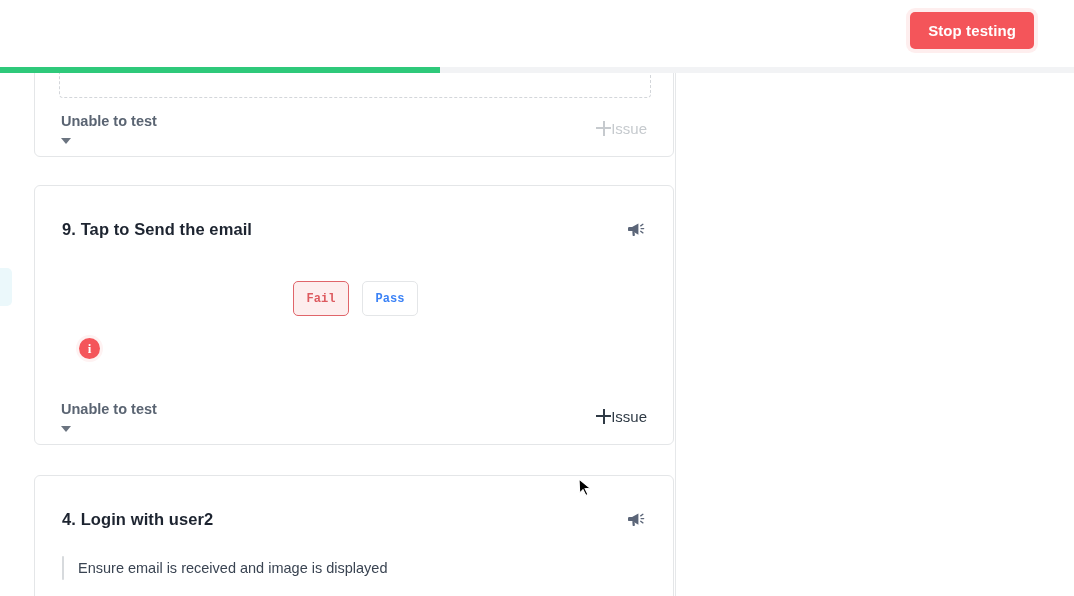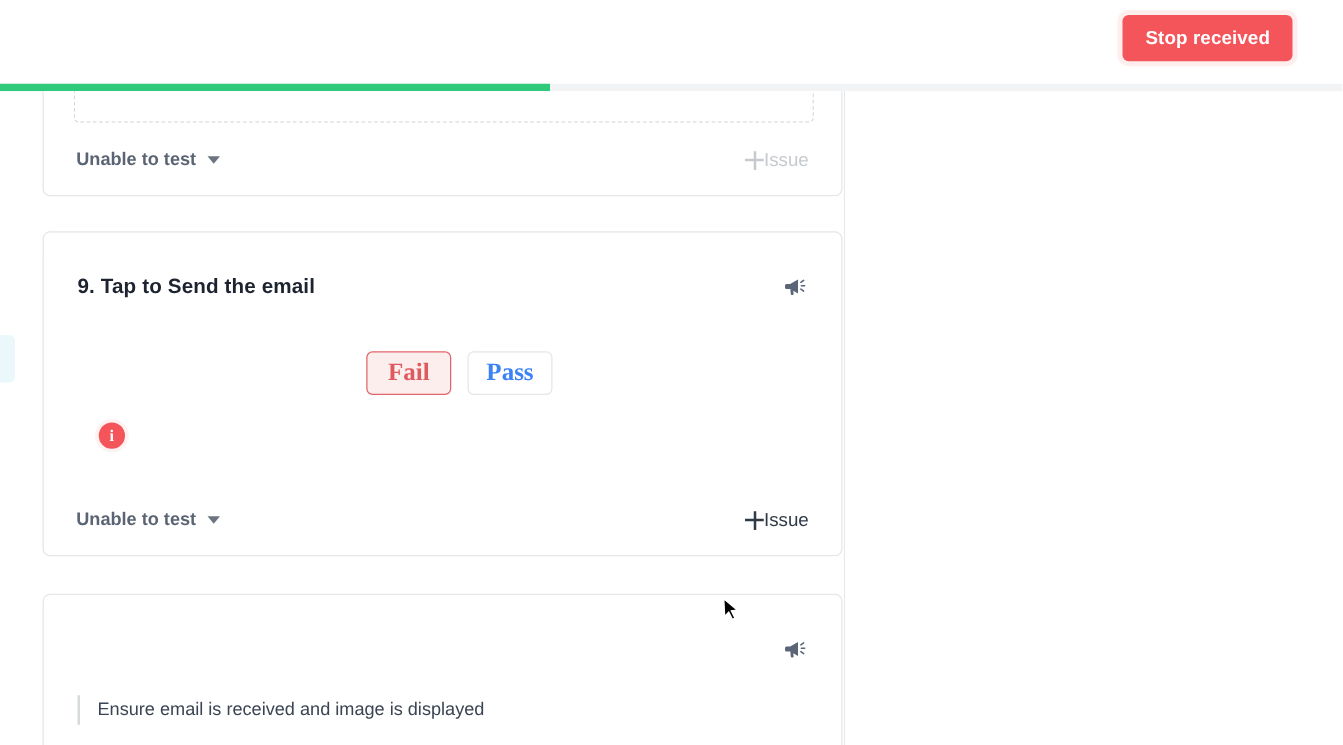--- a/index.html
+++ b/index.html
@@ -134,27 +134,27 @@
     height: 56px;
     display: flex;
     align-items: center;
     justify-content: space-between;
     padding: 0 26px;
     box-sizing: border-box;
   }
 
   .unable-select {
     display: flex;
-    align-items: center;
     gap: 9px;
     font-size: 14.5px;
     color: #5a6472;
     font-weight: bold;
     cursor: pointer;
     user-select: none;
+    flex-direction: column;
   }
   .caret-down {
     width: 0; height: 0;
     border-left: 5px solid transparent;
     border-right: 5px solid transparent;
     border-top: 6px solid #6b7480;
     display: inline-block;
   }
 
   .issue-btn {
@@ -207,33 +207,33 @@
   }
 
   .verdict-row {
     position: absolute;
     left: 258px;
     top: 95px;
     display: flex;
     gap: 13px;
   }
   .verdict-btn {
-    width: 68px;
+    width: 56px;
     height: 35px;
     display: flex;
     align-items: center;
     justify-content: center;
     border-radius: 5px;
-    font-size: 20px;
+    font-size: 12px;
     font-weight: bold;
     background: #ffffff;
     border: 1px solid #e4e6e8;
     cursor: pointer;
     box-sizing: border-box;
-    font-family: Liberation Serif, serif;
+    font-family: Liberation Mono, monospace;
   }
   .verdict-btn.fail {
     color: #e0656a;
   }
   .verdict-btn.fail.selected {
     background: #fdeeee;
     border: 1px solid #e0656a;
     color: #dd5b60;
   }
   .verdict-btn.pass {
@@ -313,21 +313,21 @@
     height: 21px;
     pointer-events: none;
   }
 </style>
 </head>
 <body>
 
 <div id="app">
 
   <div class="header">
-    <button class="stop-testing-btn">Stop received</button>
+    <button class="stop-testing-btn">Stop testing</button>
   </div>
 
   <div class="progress-track">
     <div class="progress-fill" id="progress-fill" style="width: 41%; background: rgb(46, 201, 122);"></div>
   </div>
 
   <div class="left-rail"></div>
   <div class="panel-divider"></div>
 
   <div class="steps-pane">
@@ -374,20 +374,21 @@
           <span class="caret-down"></span>
         </div>
         <div class="issue-btn">
           <span class="plus-icon"></span>
           <span>Issue</span>
         </div>
       </div>
     </div>
 
     <div class="card card-next">
+      <div class="step-title">4. Login with user2</div>
 
       <span class="megaphone">
         <svg viewBox="0 0 20 20" width="20" height="20" aria-hidden="true">
           <path d="M2.2 7.1h2.9l6.3-3.6v11.2L5.1 11.1H2.2a1.2 1.2 0 0 1-1.2-1.2V8.3a1.2 1.2 0 0 1 1.2-1.2z" fill="#5b6578"></path>
           <path d="M5.3 11.3h2.1l.5 3.6a1 1 0 0 1-1 1.1h-.3a1 1 0 0 1-1-.85z" fill="#5b6578"></path>
           <path d="M14.1 8.6h2.6M13.7 5.9l2.2-1.6M13.7 11.3l2.2 1.6" stroke="#5b6578" stroke-width="1.3" stroke-linecap="round" fill="none"></path>
         </svg>
       </span>
 
       <div class="expected-row">

